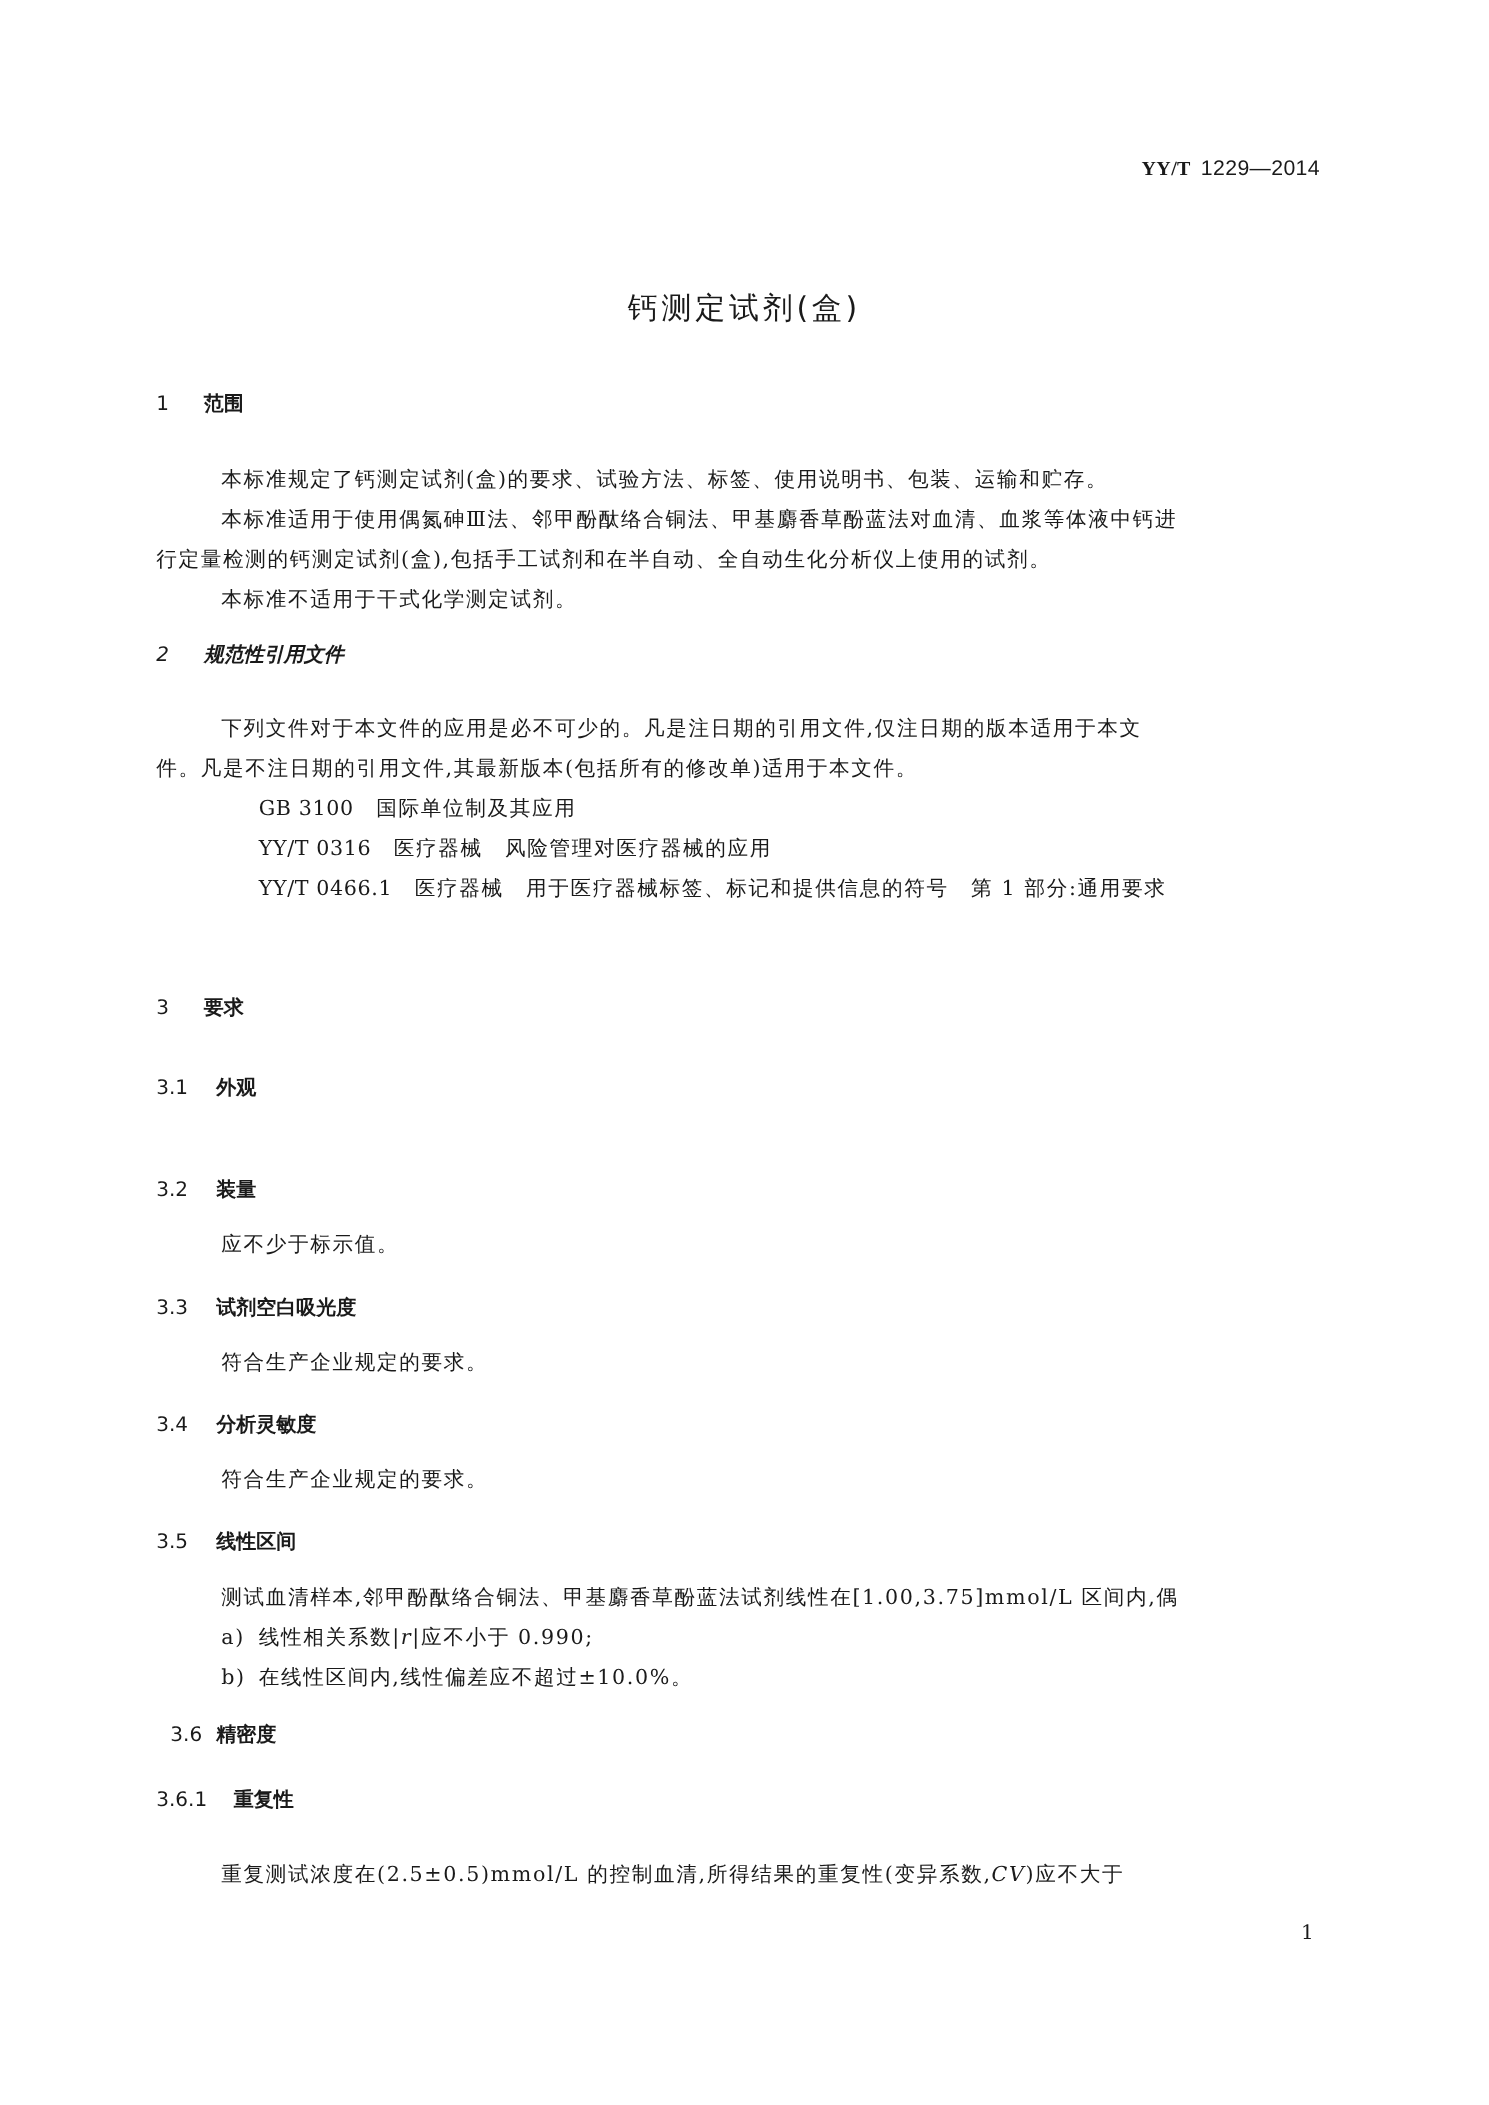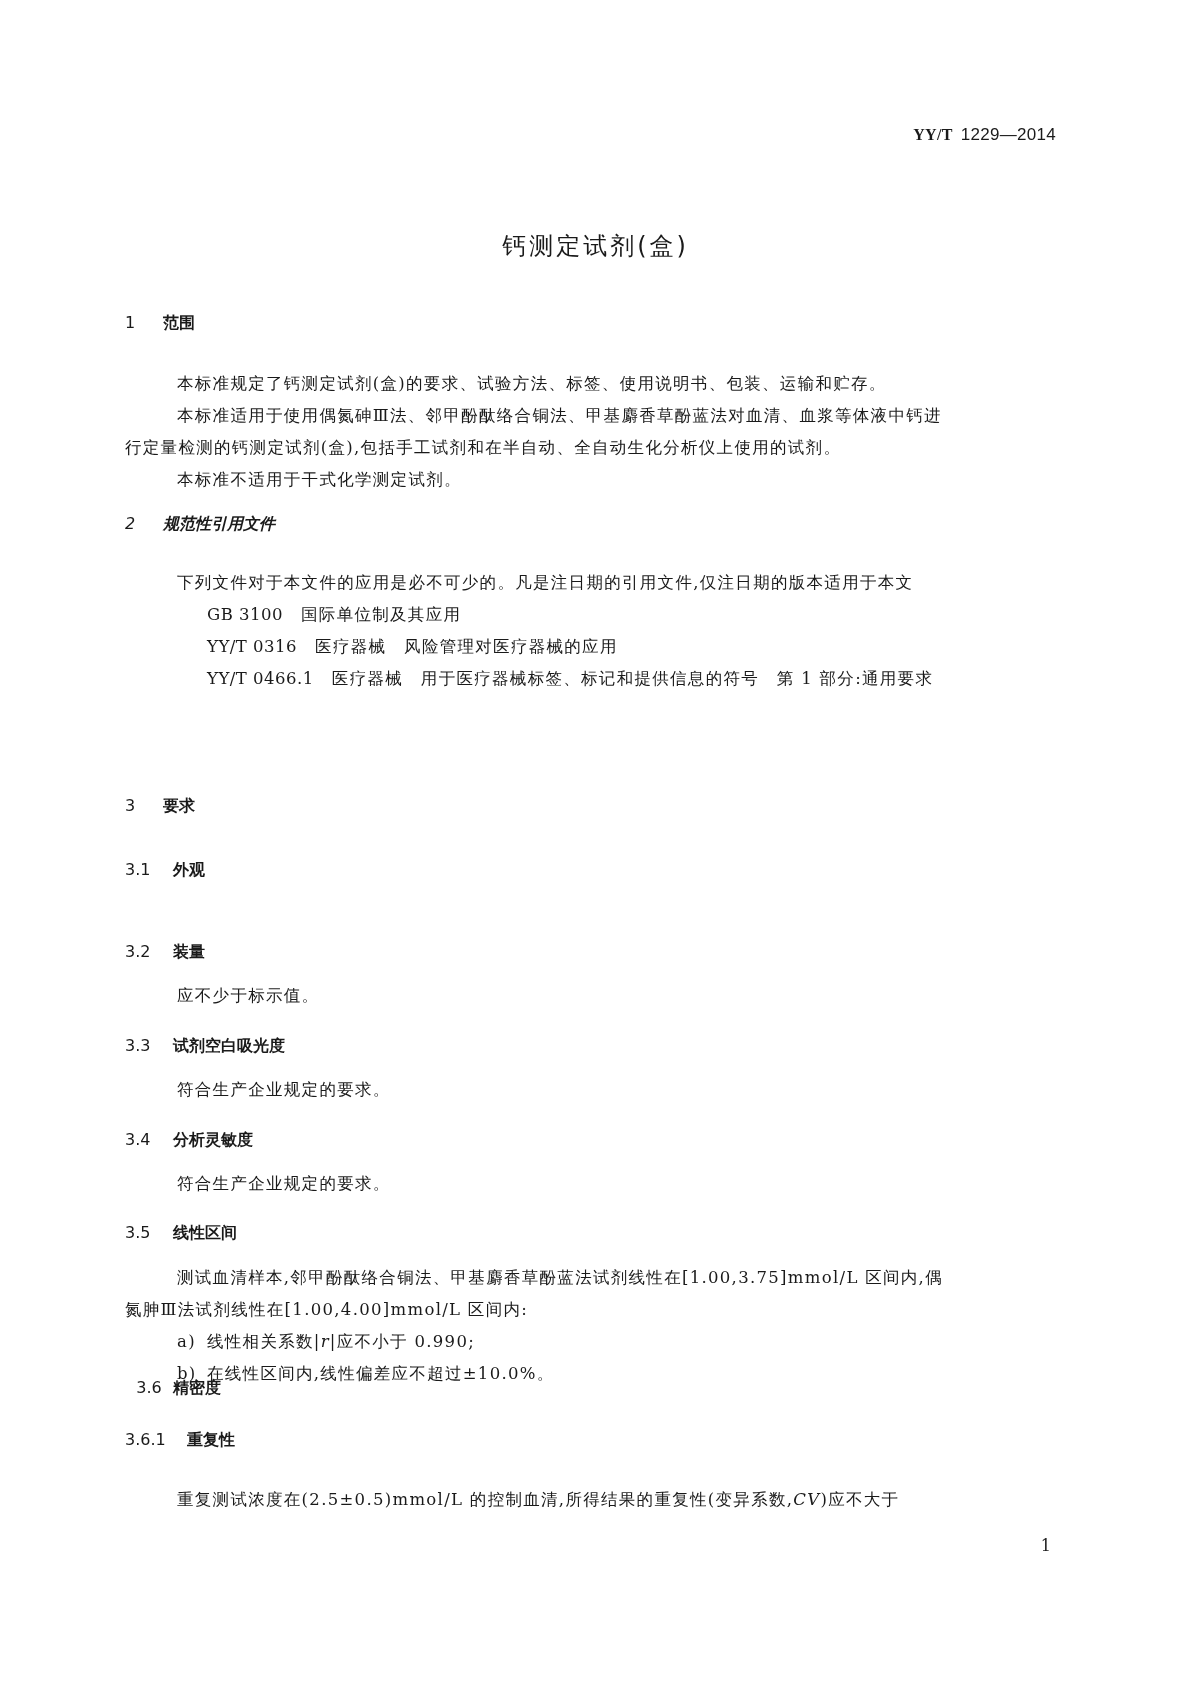--- a/index.html
+++ b/index.html
@@ -99,20 +99,21 @@
     <span class="line indent">本标准适用于使用偶氮砷Ⅲ法、邻甲酚酞络合铜法、甲基麝香草酚蓝法对血清、血浆等体液中钙进</span>
     <span class="line">行定量检测的钙测定试剂(盒),包括手工试剂和在半自动、全自动生化分析仪上使用的试剂。</span>
     <span class="line indent">本标准不适用于干式化学测定试剂。</span>
   </div>
 
   <div class="heading" style="top:514px;font-style:italic;">
     <span class="num" style="width:38px;">2</span><span>规范性引用文件</span>
   </div>
   <div class="para ref-list" style="top:567px;">
     <span class="line">下列文件对于本文件的应用是必不可少的。凡是注日期的引用文件,仅注日期的版本适用于本文</span>
+    <span class="line" style="padding-left:0;">件。凡是不注日期的引用文件,其最新版本(包括所有的修改单)适用于本文件。</span>
     <span class="line"><span class="code">GB 3100</span><span>国际单位制及其应用</span></span>
     <span class="line"><span class="code">YY/T 0316</span><span>医疗器械　风险管理对医疗器械的应用</span></span>
     <span class="line"><span class="code">YY/T 0466.1</span><span>医疗器械　用于医疗器械标签、标记和提供信息的符号　第 1 部分:通用要求</span></span>
   </div>
 
   <div class="heading" style="top:796px;">
     <span class="num" style="width:38px;">3</span><span>要求</span>
   </div>
 
   <div class="heading" style="top:848px;">
@@ -138,21 +139,20 @@
   </div>
   <div class="para" style="top:1168px;">
     <span class="line indent">符合生产企业规定的要求。</span>
   </div>
 
   <div class="heading" style="top:1223px;">
     <span class="num" style="width:48px;">3.5</span><span>线性区间</span>
   </div>
   <div class="para" style="top:1262px;">
     <span class="line indent">测试血清样本,邻甲酚酞络合铜法、甲基麝香草酚蓝法试剂线性在[1.00,3.75]mmol/L 区间内,偶</span>
-    <span class="line">氮胂Ⅲ法试剂线性在[1.00,4.00]mmol/L 区间内:</span>
     <span class="list-item"><span class="marker">a)</span><span>线性相关系数|</span><i>r</i><span>|应不小于 0.990;</span></span>
     <span class="list-item"><span class="marker">b)</span><span>在线性区间内,线性偏差应不超过±10.0%。</span></span>
   </div>
 
   <div class="heading" style="top:1378px;">
     <span class="num" style="width:48px;text-align:center;">3.6</span><span>精密度</span>
   </div>
 
   <div class="heading" style="top:1430px;">
     <span class="num" style="width:62px;">3.6.1</span><span>重复性</span>

